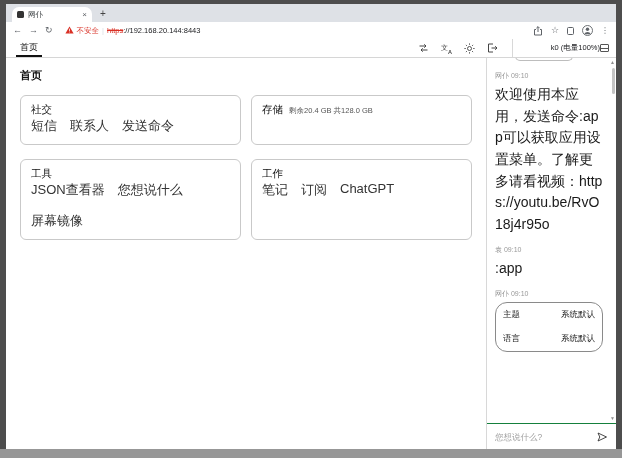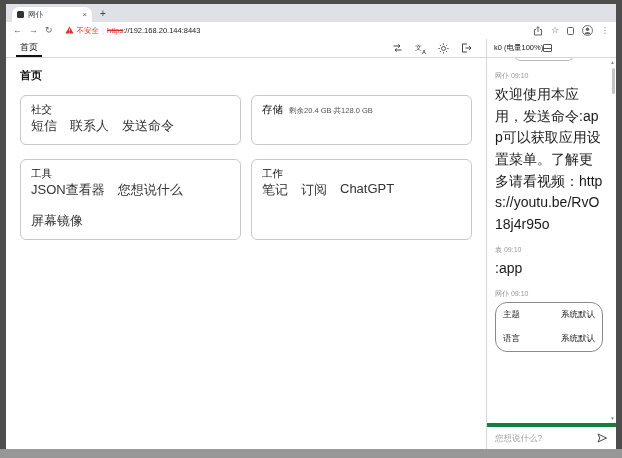--- a/index.html
+++ b/index.html
@@ -34,22 +34,22 @@
 
   
   .appbar { height:19px; display:flex; align-items:stretch; border-bottom:1px solid #d6d6d6; flex:0 0 auto; }
   .home-tab { margin-left:10px; padding:0 4px; display:flex; align-items:center; font-size:9px; color:#111;
               border-bottom:2px solid #111; }
   .appbar-spacer { flex:1; }
   .appbar-icons { display:flex; align-items:center; gap:12px; margin-right:14px; }
   .translate-wrap { position:relative; width:11px; height:11px; }
   .translate-zh { position:absolute; left:0; top:0; font-size:7px; color:#444; }
   .translate-en { position:absolute; right:0; bottom:-1px; font-size:5.5px; font-weight:bold; color:#444; }
-  .sidebar-head { width:130px; border-left:1px solid #d8d8d8; display:flex; align-items:center;
-                  justify-content:flex-start; padding:0 7px; }
+  .sidebar-head { width:104px; border-left:1px solid #d8d8d8; display:flex; align-items:center;
+                  justify-content:flex-end; padding:0 7px; }
   .device-status { font-size:7.5px; color:#202124; }
   .toggle-box { width:9px; height:8px; border:1px solid #555; border-radius:1px; position:relative; }
   .toggle-box::after { content:""; position:absolute; left:0; right:0; top:3px; height:1px; background:#555; }
 
   
   .content { flex:1; display:flex; min-height:0; }
   .main { width:480px; padding:10px 14px 0 14px; }
   .page-heading { font-size:11px; font-weight:bold; color:#111; margin-bottom:12px; }
   .cards { display:grid; grid-template-columns:1fr 1fr; column-gap:10px; row-gap:14px; }
   .card { border:1px solid #c9c9c9; border-radius:6px; padding:7px 10px 9px 10px; background:#fff; }
@@ -70,21 +70,21 @@
   .settings-card { margin-top:3px; border:1px solid #8a8a8a; border-radius:12px; overflow:hidden; }
   .settings-row { display:flex; justify-content:space-between; align-items:center; padding:6px 7px; }
   .settings-label { font-size:8.5px; color:#222; }
   .settings-value { font-size:8.5px; color:#222; }
 
   .chat-scrollbar { position:absolute; top:0; right:0; bottom:0; width:7px; }
   .scroll-arrow-up { position:absolute; top:2px; right:1px; font-size:5px; color:#909090; line-height:1; }
   .scroll-arrow-down { position:absolute; bottom:2px; right:1px; font-size:5px; color:#909090; line-height:1; }
   .scroll-thumb { position:absolute; top:10px; right:1.5px; width:3px; height:26px; background:#c4c4c4; border-radius:2px; }
 
-  .chat-input { flex:0 0 26px; border-top:4px solid #15803d; display:flex; align-items:center; padding:0 8px; gap:14px; }
+  .chat-input { flex:0 0 26px; border-top:1px solid #15803d; display:flex; align-items:center; padding:0 8px; gap:14px; }
   .chat-input input { flex:1; border:none; outline:none; font-size:8.5px; color:#333; min-width:0;
                       font-family:"Liberation Sans", sans-serif; }
   .chat-input input::placeholder { color:#a0a0a0; }
 
   svg { display:block; }
 </style>
 </head>
 <body>
 
 <div class="bottom-strip"></div>

